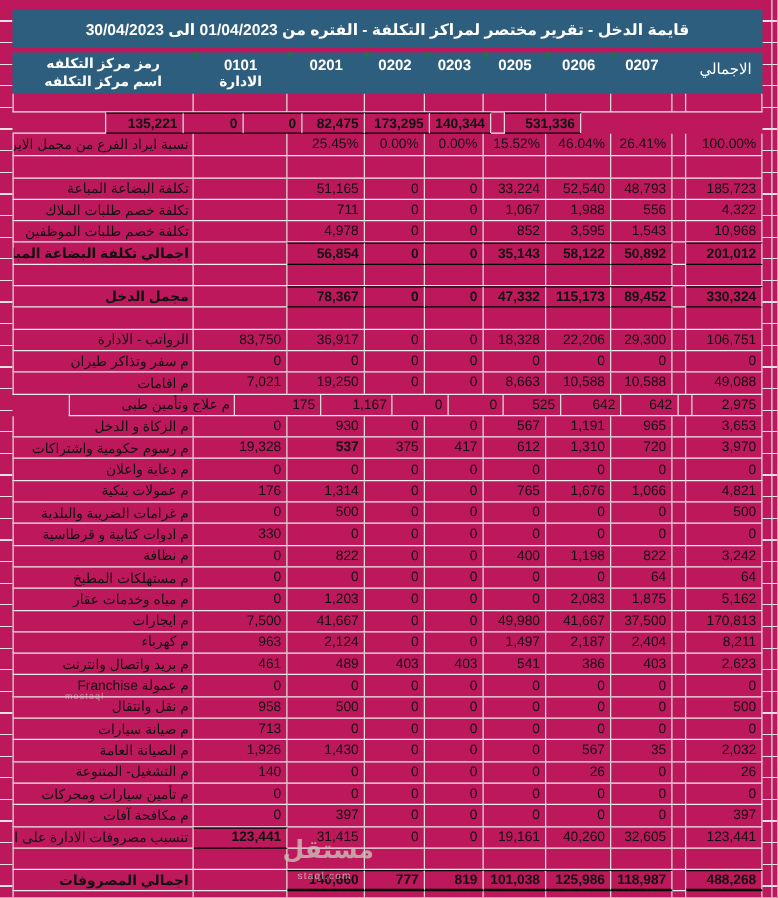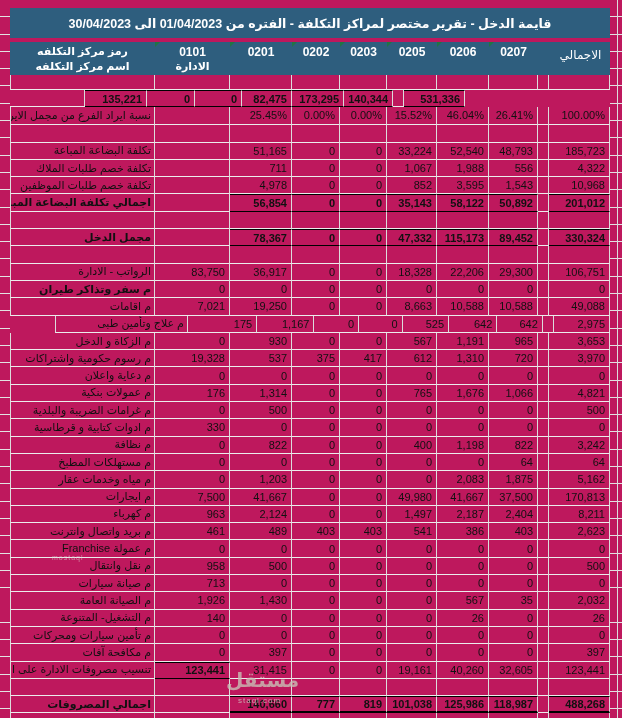--- a/index.html
+++ b/index.html
@@ -237,21 +237,21 @@
         <div class="cell num" style="width: 62px;">36,917</div>
         <div class="cell num" style="width: 48px;">0</div>
         <div class="cell num" style="width: 47px;">0</div>
         <div class="cell num" style="width: 50px;">18,328</div>
         <div class="cell num" style="width: 52px;">22,206</div>
         <div class="cell num" style="width: 49px;">29,300</div>
         <div class="cell" style="width: 11px;"></div>
         <div class="cell num" style="width: 61px;">106,751</div>
       </div>
       <div class="row" style="height: 17.3px;">
-        <div class="cell lbl" style="width: 145px; font-weight: bold;">م سفر وتذاكر طيران</div>
+        <div class="cell lbl" style="width: 145px;">م سفر وتذاكر طيران</div>
         <div class="cell num" style="width: 75px;">0</div>
         <div class="cell num" style="width: 62px;">0</div>
         <div class="cell num" style="width: 48px;">0</div>
         <div class="cell num" style="width: 47px;">0</div>
         <div class="cell num" style="width: 50px;">0</div>
         <div class="cell num" style="width: 52px;">0</div>
         <div class="cell num" style="width: 49px;">0</div>
         <div class="cell" style="width: 11px;"></div>
         <div class="cell num" style="width: 61px;">0</div>
       </div>
@@ -287,21 +287,21 @@
         <div class="cell num" style="width: 47px;">0</div>
         <div class="cell num" style="width: 50px;">567</div>
         <div class="cell num" style="width: 52px;">1,191</div>
         <div class="cell num" style="width: 49px;">965</div>
         <div class="cell" style="width: 11px;"></div>
         <div class="cell num" style="width: 61px;">3,653</div>
       </div>
       <div class="row" style="height: 17.3px;">
         <div class="cell lbl" style="width: 145px;">م رسوم حكومية واشتراكات</div>
         <div class="cell num" style="width: 75px;">19,328</div>
-        <div class="cell num" style="width: 62px;">537</div>
+        <div class="cell num" style="width: 62px; font-weight: bold;">537</div>
         <div class="cell num" style="width: 48px;">375</div>
         <div class="cell num" style="width: 47px;">417</div>
         <div class="cell num" style="width: 50px;">612</div>
         <div class="cell num" style="width: 52px;">1,310</div>
         <div class="cell num" style="width: 49px;">720</div>
         <div class="cell" style="width: 11px;"></div>
         <div class="cell num" style="width: 61px;">3,970</div>
       </div>
       <div class="row" style="height: 17.3px;">
         <div class="cell lbl" style="width: 145px;">م دعاية واعلان</div>

